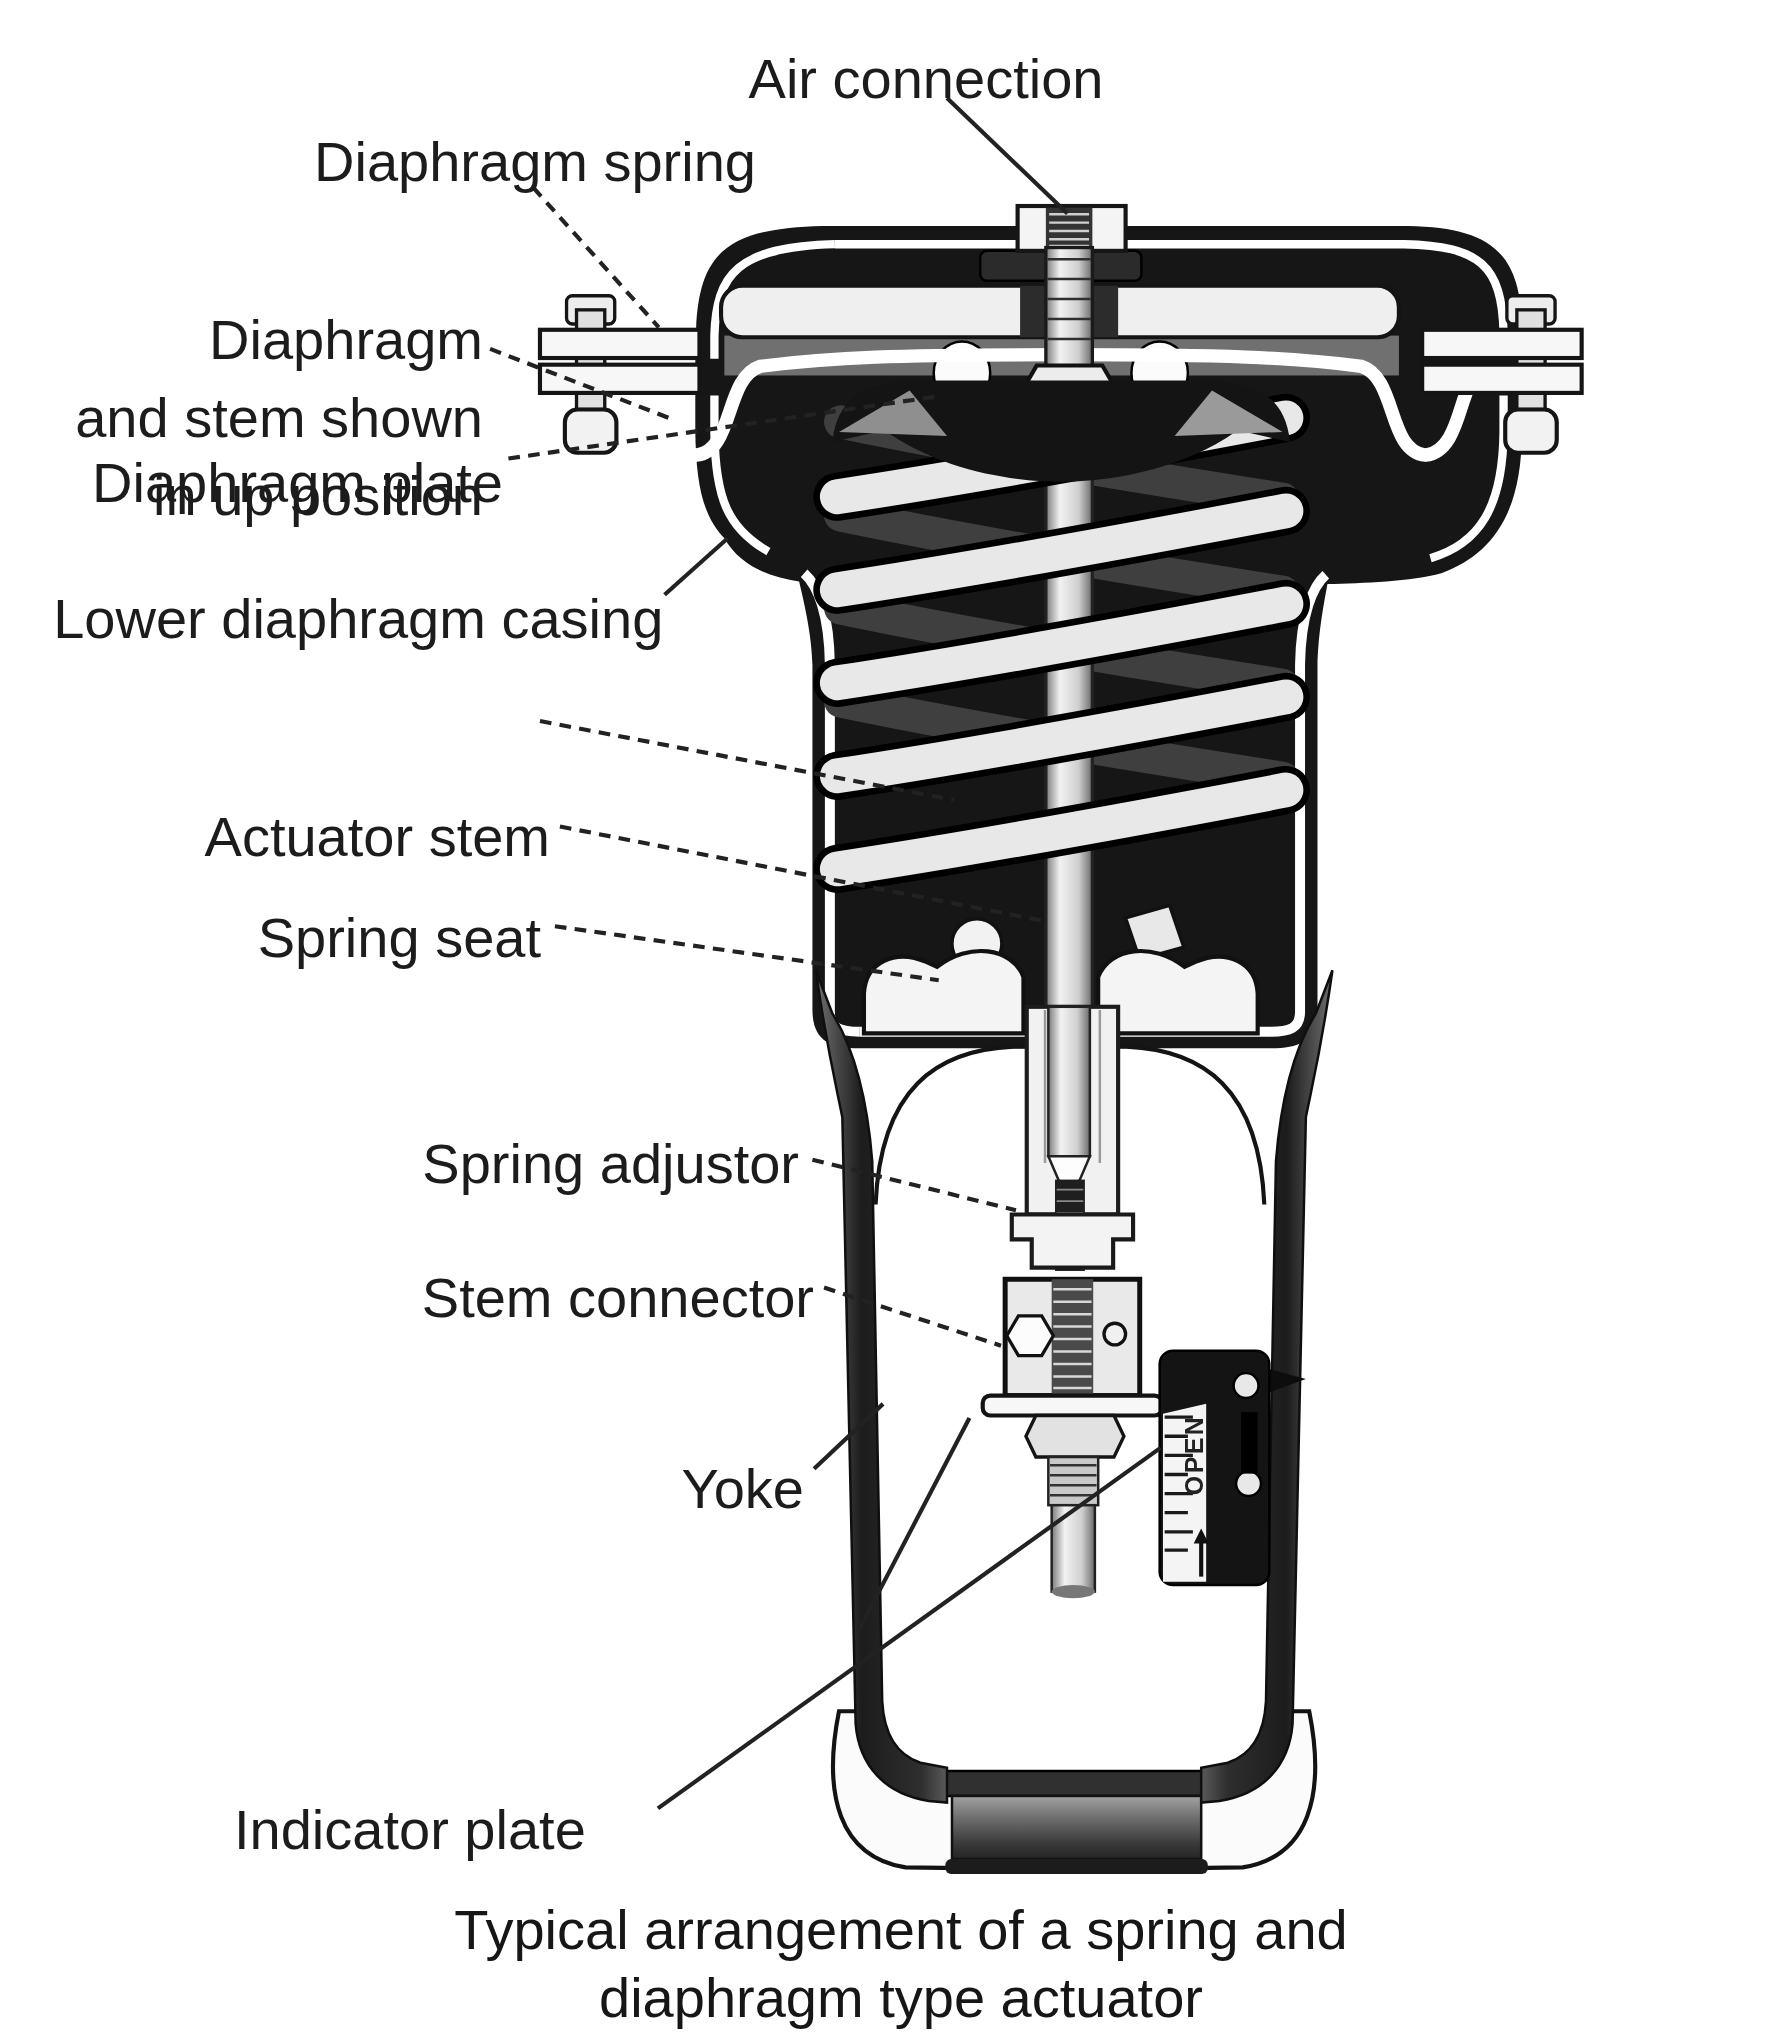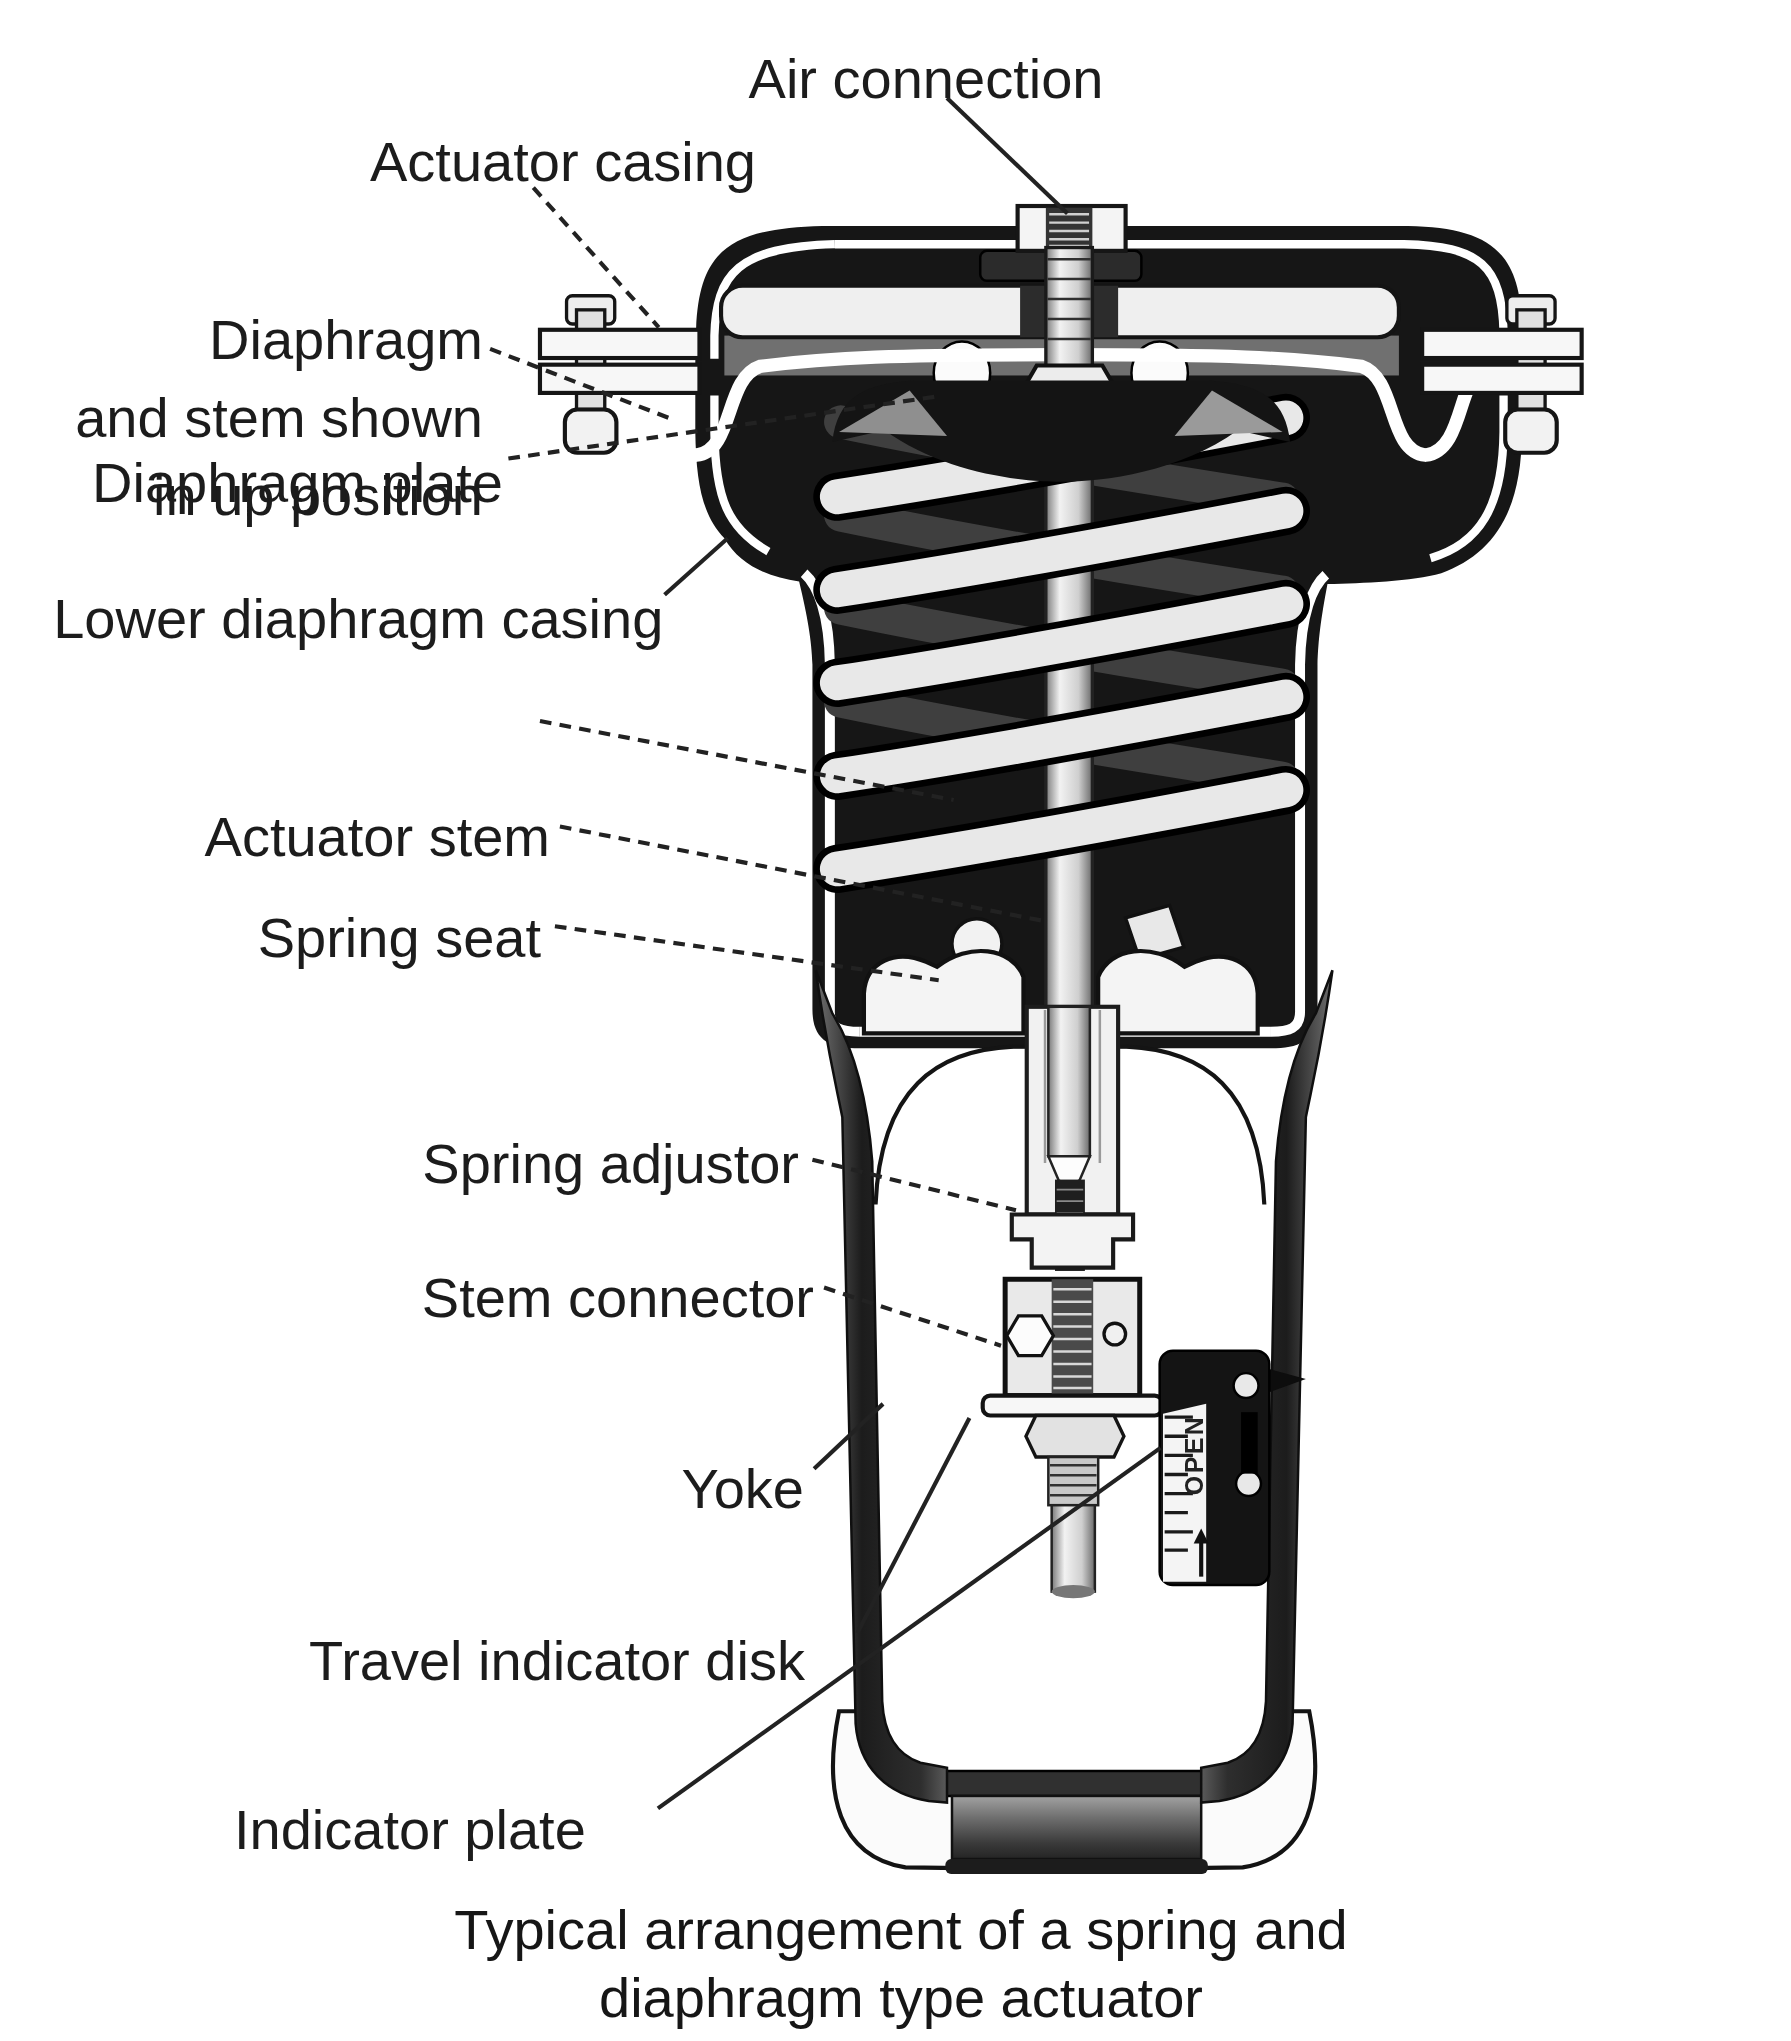--- a/index.html
+++ b/index.html
@@ -205,34 +205,33 @@
     <line x1="668" y1="1115" x2="1130" y2="1180" stroke-dasharray="14 10"></line>
     <line x1="978" y1="1396" x2="1223" y2="1457" stroke-dasharray="14 10"></line>
     <line x1="992" y1="1550" x2="1205" y2="1620" stroke-dasharray="14 10"></line>
     <line x1="980" y1="1768" x2="1063" y2="1690"></line>
     <line x1="1032" y1="1966" x2="1167" y2="1707"></line>
     <line x1="792" y1="2177" x2="1397" y2="1743"></line>
   </g>
 </svg>
 
   <div class="lbl c" style="left:731px;top:35px;width:390px;">Air connection</div>
-  <div class="lbl r" style="left:274px;top:118px;width:482px;">Actuator casing</div>
+  <div class="lbl r" style="left:274px;top:118px;width:482px;">Diaphragm spring</div>
   <div class="lbl3" style="left:66px;top:253px;width:417px;">
     <div>Diaphragm</div>
     <div>and stem shown</div>
     <div>in up position</div>
   </div>
   <div class="lbl r" style="left:83px;top:439px;width:420px;">Diaphragm plate</div>
   <div class="lbl r" style="left:18.3px;top:575px;width:645px;">Lower diaphragm casing</div>
   <div class="lbl r" style="left:166px;top:793px;width:384px;">Actuator stem</div>
   <div class="lbl r" style="left:199px;top:894px;width:342px;">Spring seat</div>
   <div class="lbl r" style="left:374px;top:1120px;width:425px;">Spring adjustor</div>
   <div class="lbl r" style="left:316px;top:1254px;width:498px;">Stem connector</div>
   <div class="lbl r" style="left:611px;top:1445px;width:193px;text-align:right;">Yoke</div>
-  <div class="lbl l" style="left:309px;top:1617px;width:548px;">Travel indicator disk</div>
   <div class="lbl l" style="left:234px;top:1786px;width:415px;">Indicator plate</div>
 
   <div class="caption" style="left:390px;top:1896px;width:1022px;">
     <div>Typical arrangement of a spring and</div>
     <div>diaphragm type actuator</div>
   </div>
 </div>
 
 
 </body></html>

